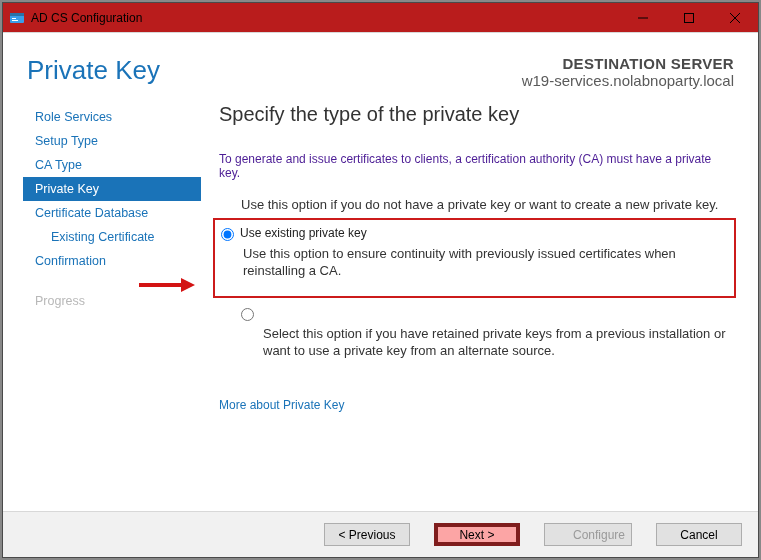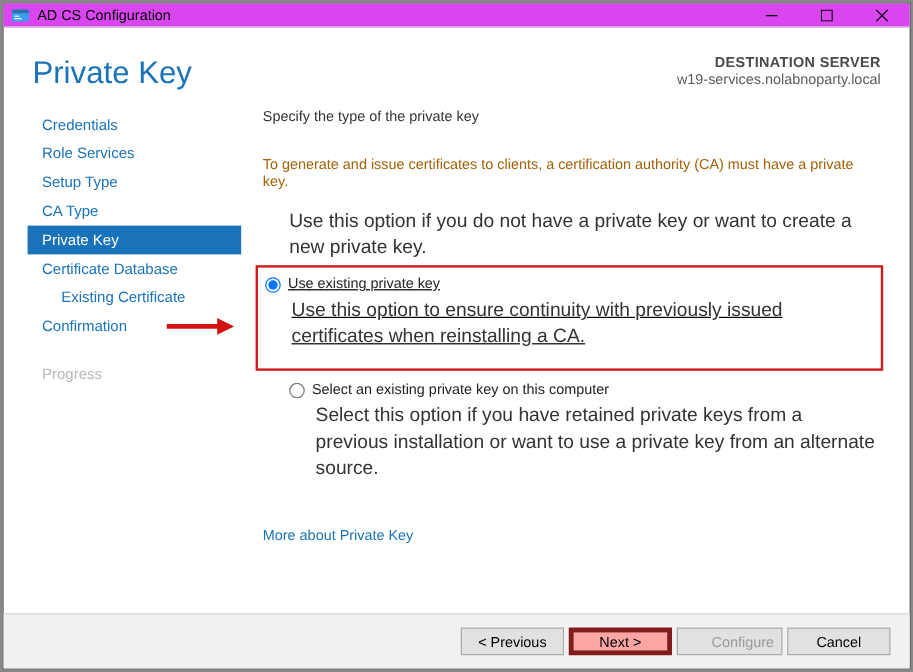--- a/index.html
+++ b/index.html
@@ -15,72 +15,72 @@
   .window {
     width: 757px;
     height: 556px;
     margin: 2px;
     background: #fff;
     border: 1px solid #4a4a4a;
     display: flex;
     flex-direction: column;
   }
   .titlebar {
-    height: 20px;
-    background: #d946ef;
+    height: 30px;
+    background: #b91c1c;
     border-bottom: 1px solid #d8d8d8;
     display: flex;
     align-items: center;
     padding: 0 0 0 6px;
   }
   .titlebar .icon { width:16px; height:16px; margin-right:6px; }
   .titlebar .title { flex:1; font-size:12px; color:#000; }
   .winbtn { width:46px; height:30px; display:flex; align-items:center; justify-content:center; cursor:default; }
   .header {
     display:flex; justify-content:space-between; align-items:flex-start;
     padding: 22px 24px 8px 24px;
   }
   .header .heading { font-size:26px; font-weight:300; color:#1a73b8; }
-  .dest { text-align:right; font-size:12px; color:#5a5a5a; }
+  .dest { text-align:right; font-size:15px; color:#5a5a5a; }
   .dest .lbl { font-weight:600; color:#4a4a4a; letter-spacing:0.3px; }
   .body {
     flex:1; display:flex; padding: 0 20px 0 20px; overflow:hidden;
   }
   .sidebar {
     width:178px; padding-top:8px; font-size:12.5px;
   }
   .nav-item {
     padding:5px 8px 5px 12px; color:#1a73b8; cursor:default;
   }
   .nav-item.indent { padding-left:28px; }
   .nav-item.selected {
     background:#1a73b8; color:#fff;
   }
   .nav-item.disabled { color:#b8b8b8;margin-top:16px; }
   .content {
     flex:1; padding: 6px 6px 0 18px; position:relative;
   }
-  .content-title { font-size:12px; font-weight:300; color:#333; margin-bottom:26px; }
-  .intro { font-size:12px; color:#a16207; margin-bottom:16px; }
+  .content-title { font-size:20px; font-weight:300; color:#333; margin-bottom:26px; }
+  .intro { font-size:12px; color:#4c1d95; margin-bottom:16px; }
   .radio-row { display:flex; align-items:flex-start; margin-bottom:2px; }
   .radio-row input { margin:2px 6px 0 0; }
   .radio-label { color:#222; }
-  .radio-desc { font-size:16px; color:#333; margin:4px 0 10px 22px; line-height:1.35; }
+  .radio-desc { font-size:13px; color:#333; margin:4px 0 10px 22px; line-height:1.35; }
   .sub-block { margin-left:22px; }
   .highlight-box {
-    border:2px solid #cc1b1b; padding:6px 6px 6px 6px; margin: -6px -4px 8px -6px; text-decoration: underline;
+    border:2px solid #cc1b1b; padding:6px 6px 6px 6px; margin: -6px -4px 8px -6px;
   }
   .arrow {
     position:absolute; left:-64px; top:178px;
   }
   .link { color:#1a73b8; margin-top:28px; display:inline-block; cursor:default; }
   .footer {
     border-top:1px solid #d8d8d8;
     padding:11px 16px;
-    display:flex; justify-content:flex-end; gap:4px;
+    display:flex; justify-content:flex-end; gap:24px;
     background:#f1f1f1;
   }
   .btn {
     min-width:86px; height:23px; font-size:12px;
     background:#e1e1e1; border:1px solid #adadad; color:#000;
     cursor:default;
   }
   .btn.primary {
     border:4px solid #7f1d1d; background:#fca5a5;
   }
@@ -122,21 +122,20 @@
   <div class="header">
     <div class="heading">Private Key</div>
     <div class="dest">
       <div class="lbl">DESTINATION SERVER</div>
       <div>w19-services.nolabnoparty.local</div>
     </div>
   </div>
 
   <div class="body">
     <div class="sidebar">
-      <div class="nav-item">Credentials</div>
       <div class="nav-item">Role Services</div>
       <div class="nav-item">Setup Type</div>
       <div class="nav-item">CA Type</div>
       <div class="nav-item selected">Private Key</div>
       <div class="nav-item">Certificate Database</div>
       <div class="nav-item indent">Existing Certificate</div>
       <div class="nav-item">Confirmation</div>
       <div class="nav-item disabled">Progress</div>
     </div>
 
@@ -157,21 +156,20 @@
           <input type="radio" name="pk" checked="" style="">
           <span class="radio-label">Use existing private key</span>
         </div>
         <div class="radio-desc">Use this option to ensure continuity with previously issued certificates when reinstalling a CA.</div>
 
       </div>
 
       <div class="sub-block">
         <div class="radio-row">
           <input type="radio" name="pk-sub" style="">
-          <span class="radio-label">Select an existing private key on this computer</span>
         </div>
         <div class="radio-desc">Select this option if you have retained private keys from a previous installation or want to use a private key from an alternate source.</div>
       </div>
 
       <span class="link">More about Private Key</span>
     </div>
   </div>
 
   <div class="footer">
     <button class="btn">&lt; Previous</button>

